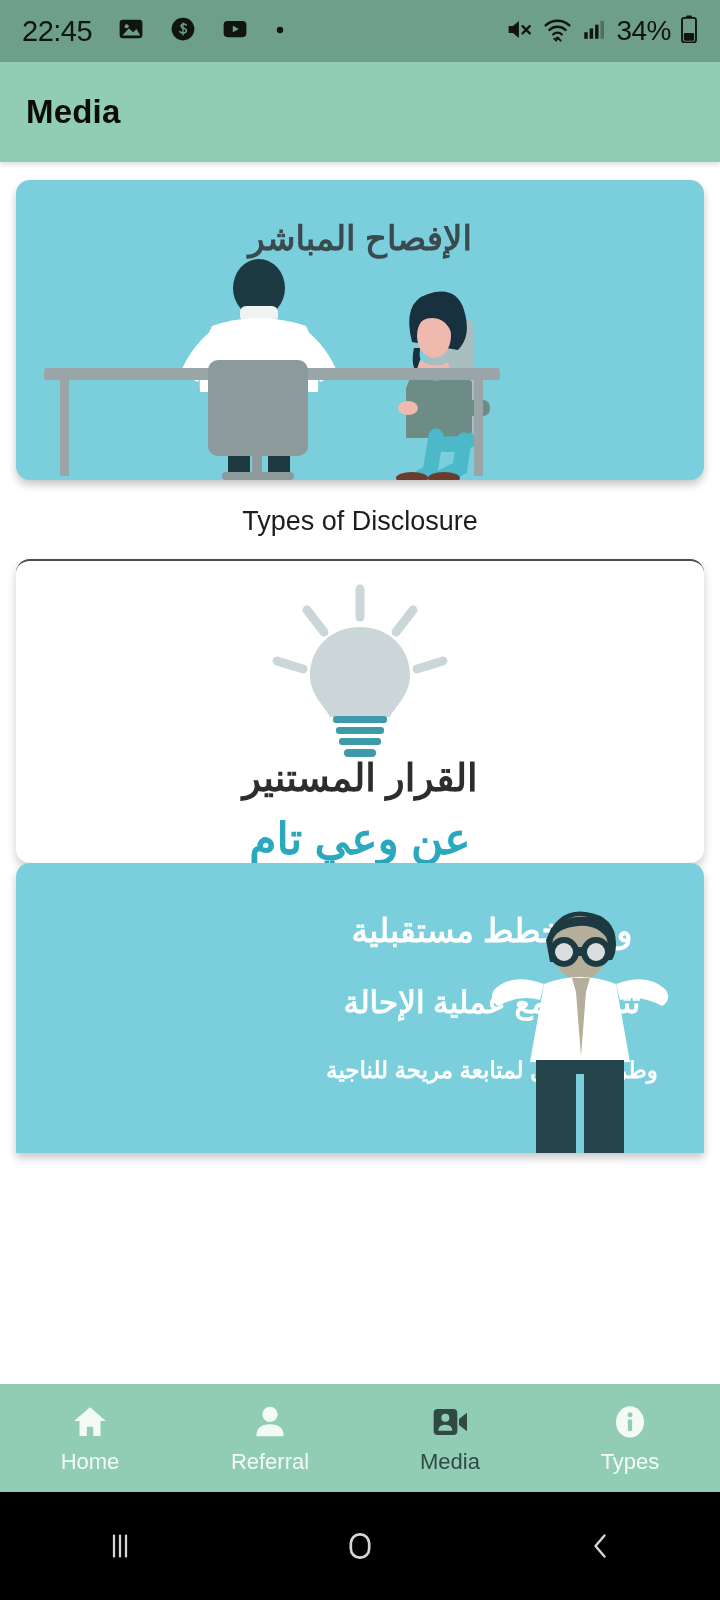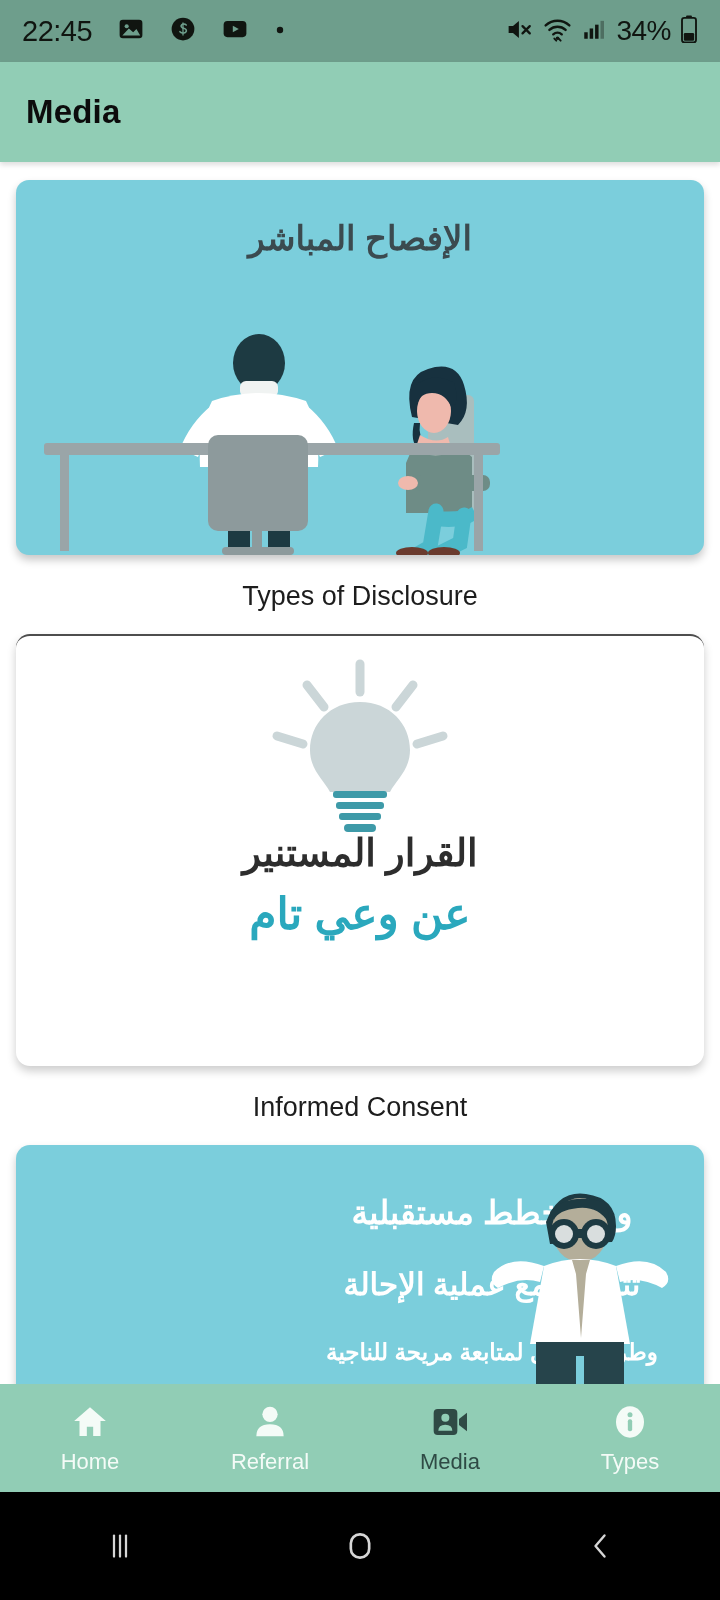--- a/index.html
+++ b/index.html
@@ -61,32 +61,32 @@
     box-shadow:0 5px 9px rgba(0,0,0,0.22);
   }
   .card-caption {
     text-align:center;
     font-size:27px;
     color:#1d1d1d;
     padding:26px 0 22px 0;
   }
 
   
-  .card1 { height:375px;border-radius:13px; }
+  .card1 { height:300px; }
   .card1 .c1-title {
     position:absolute; top:38px; left:0; right:0;
     text-align:center;
     font-size:34px; font-weight:700; color:#3b4a4f;
     direction:rtl;
   }
   .scene1 { position:absolute; left:0; right:0; bottom:0; height:230px; }
 
   
   .card2 {
-    height:432px;
+    height:304px;
     background:#ffffff;
     border-top:2px solid #4d4d4d;
     box-shadow:0 5px 10px rgba(0,0,0,0.20);
   }
   .bulb-wrap { position:absolute; top:22px; left:0; right:0; display:flex; justify-content:center; }
   .c2-line1 {
     position:absolute; top:195px; left:0; right:0; text-align:center;
     font-size:38px; font-weight:700; color:#2d2d2d; direction:rtl;
   }
   .c2-line2 {
@@ -263,21 +263,20 @@
             <rect x="88" y="133" width="54" height="7" rx="3"></rect>
             <rect x="91" y="144" width="48" height="7" rx="3"></rect>
             <rect x="94" y="155" width="42" height="7" rx="3"></rect>
             <rect x="99" y="166" width="32" height="8" rx="4"></rect>
           </g>
         </svg>
       </div>
       <div class="c2-line1">القرار المستنير</div>
       <div class="c2-line2">عن وعي تام</div>
     </div>
-    <div class="card-caption">Informed Consent</div>
 
     <div class="card card3">
       <div class="c3-text">
         <div class="c3-l1">وضع خطط مستقبلية</div>
         <div class="c3-l2">تترافق مع عملية الإحالة</div>
         <div class="c3-l3">وطرق تواصل لمتابعة مريحة للناجية</div>
       </div>
       <svg class="scene3" viewBox="0 0 210 265" preserveAspectRatio="xMidYMax meet">
         <path d="M72 52 q12 -32 40 -28 q30 4 30 32 q0 10 -4 16 l-62 2 z" fill="#1D3A42"></path>
         <ellipse cx="106" cy="60" rx="28" ry="32" fill="#B4AE9A"></ellipse>

